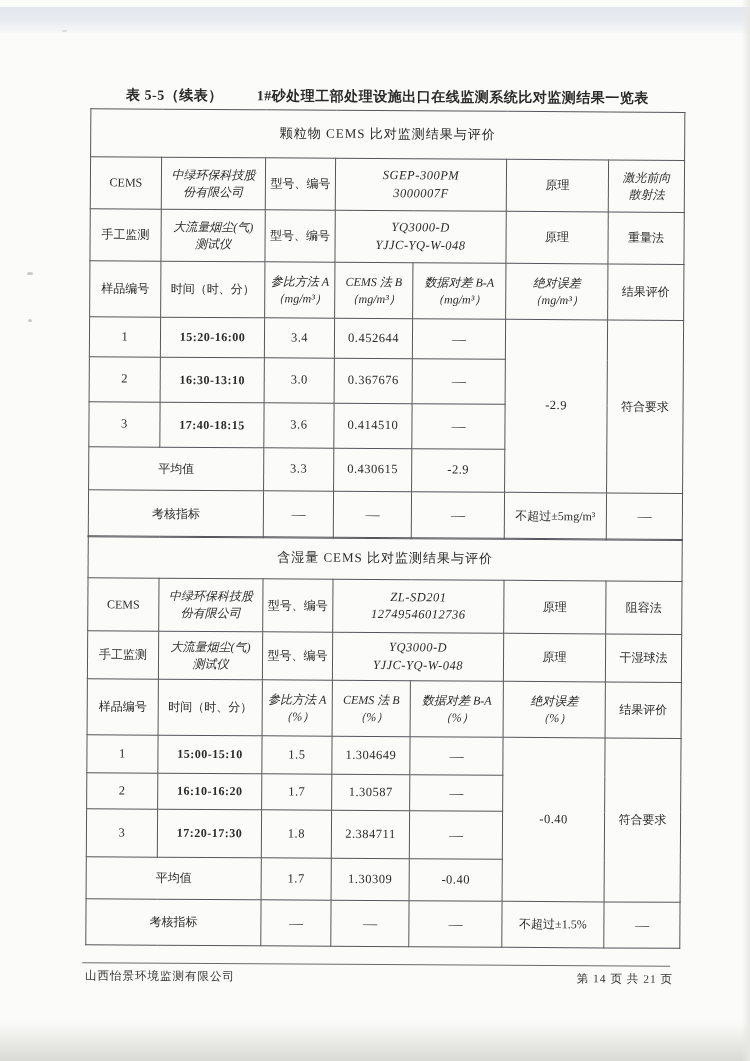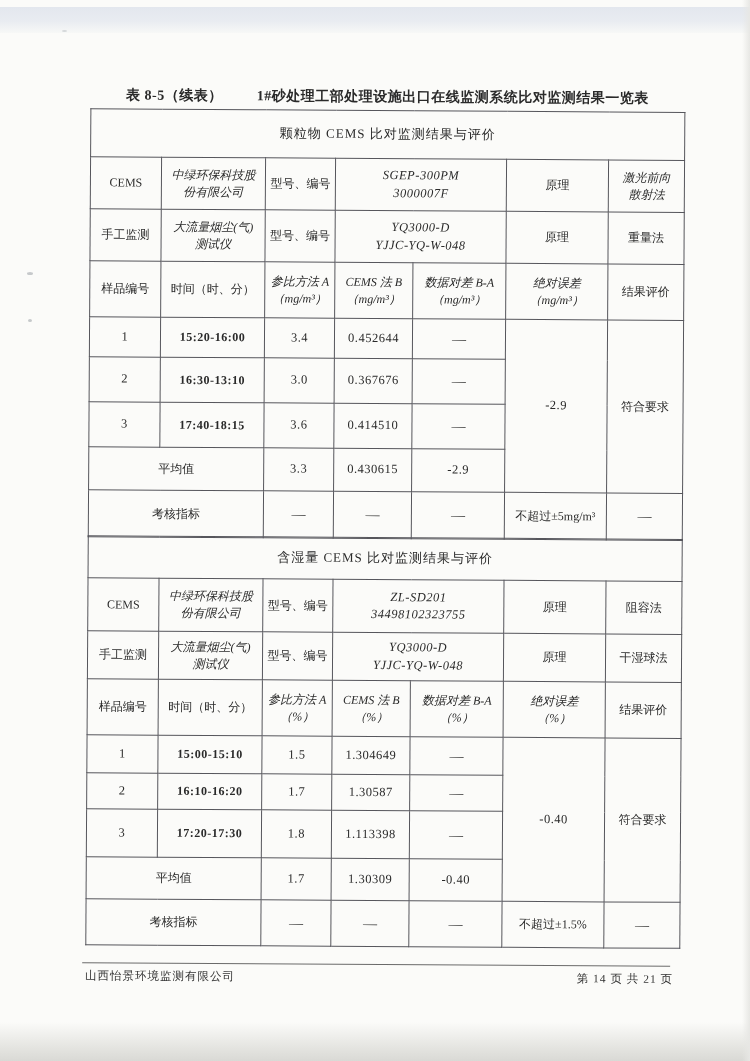--- a/index.html
+++ b/index.html
@@ -55,21 +55,21 @@
 <div class="band-top"></div>
 <div class="band-bottom"></div>
 <div class="edge-right"></div>
 <div class="speck sp1"></div>
 <div class="speck sp2"></div>
 <div class="speck sp3"></div>
 
 <div class="sheet">
 
   <div class="doc-title">
-    <span>表 8-5（续表）</span>
+    <span>表 5-5（续表）</span>
     <span>1#砂处理工部处理设施出口在线监测系统比对监测结果一览表</span>
   </div>
 
   <table class="grid t1">
     <colgroup>
       <col style="width:71px">
         <col style="width:104px">
         <col style="width:70px">
       <col style="width:78px">
         <col style="width:93px">
@@ -188,21 +188,21 @@
     </tr>
     <tr style="height:53px">
       <td>CEMS</td>
       <td>
         <span class="cell-line">中绿环保科技股</span>
         <span class="cell-line">份有限公司</span>
       </td>
       <td>型号、编号</td>
       <td colspan="2">
         <span class="cell-line num">ZL-SD201</span>
-        <span class="cell-line num">34498102323755</span>
+        <span class="cell-line num">12749546012736</span>
       </td>
       <td>原理</td>
       <td>阻容法</td>
     </tr>
     <tr style="height:48px">
       <td>手工监测</td>
       <td>
         <span class="cell-line">大流量烟尘(气)</span>
         <span class="cell-line">测试仪</span>
       </td>
@@ -248,21 +248,21 @@
       <td class="num">2</td>
       <td class="time">16:10-16:20</td>
       <td class="num">1.7</td>
       <td class="num">1.30587</td>
       <td class="dash">—</td>
     </tr>
     <tr style="height:48px">
       <td class="num">3</td>
       <td class="time">17:20-17:30</td>
       <td class="num">1.8</td>
-      <td class="num">1.113398</td>
+      <td class="num">2.384711</td>
       <td class="dash">—</td>
     </tr>
     <tr style="height:42px">
       <td colspan="2">平均值</td>
       <td class="num">1.7</td>
       <td class="num">1.30309</td>
       <td class="num">-0.40</td>
     </tr>
     <tr style="height:46px">
       <td colspan="2">考核指标</td>

